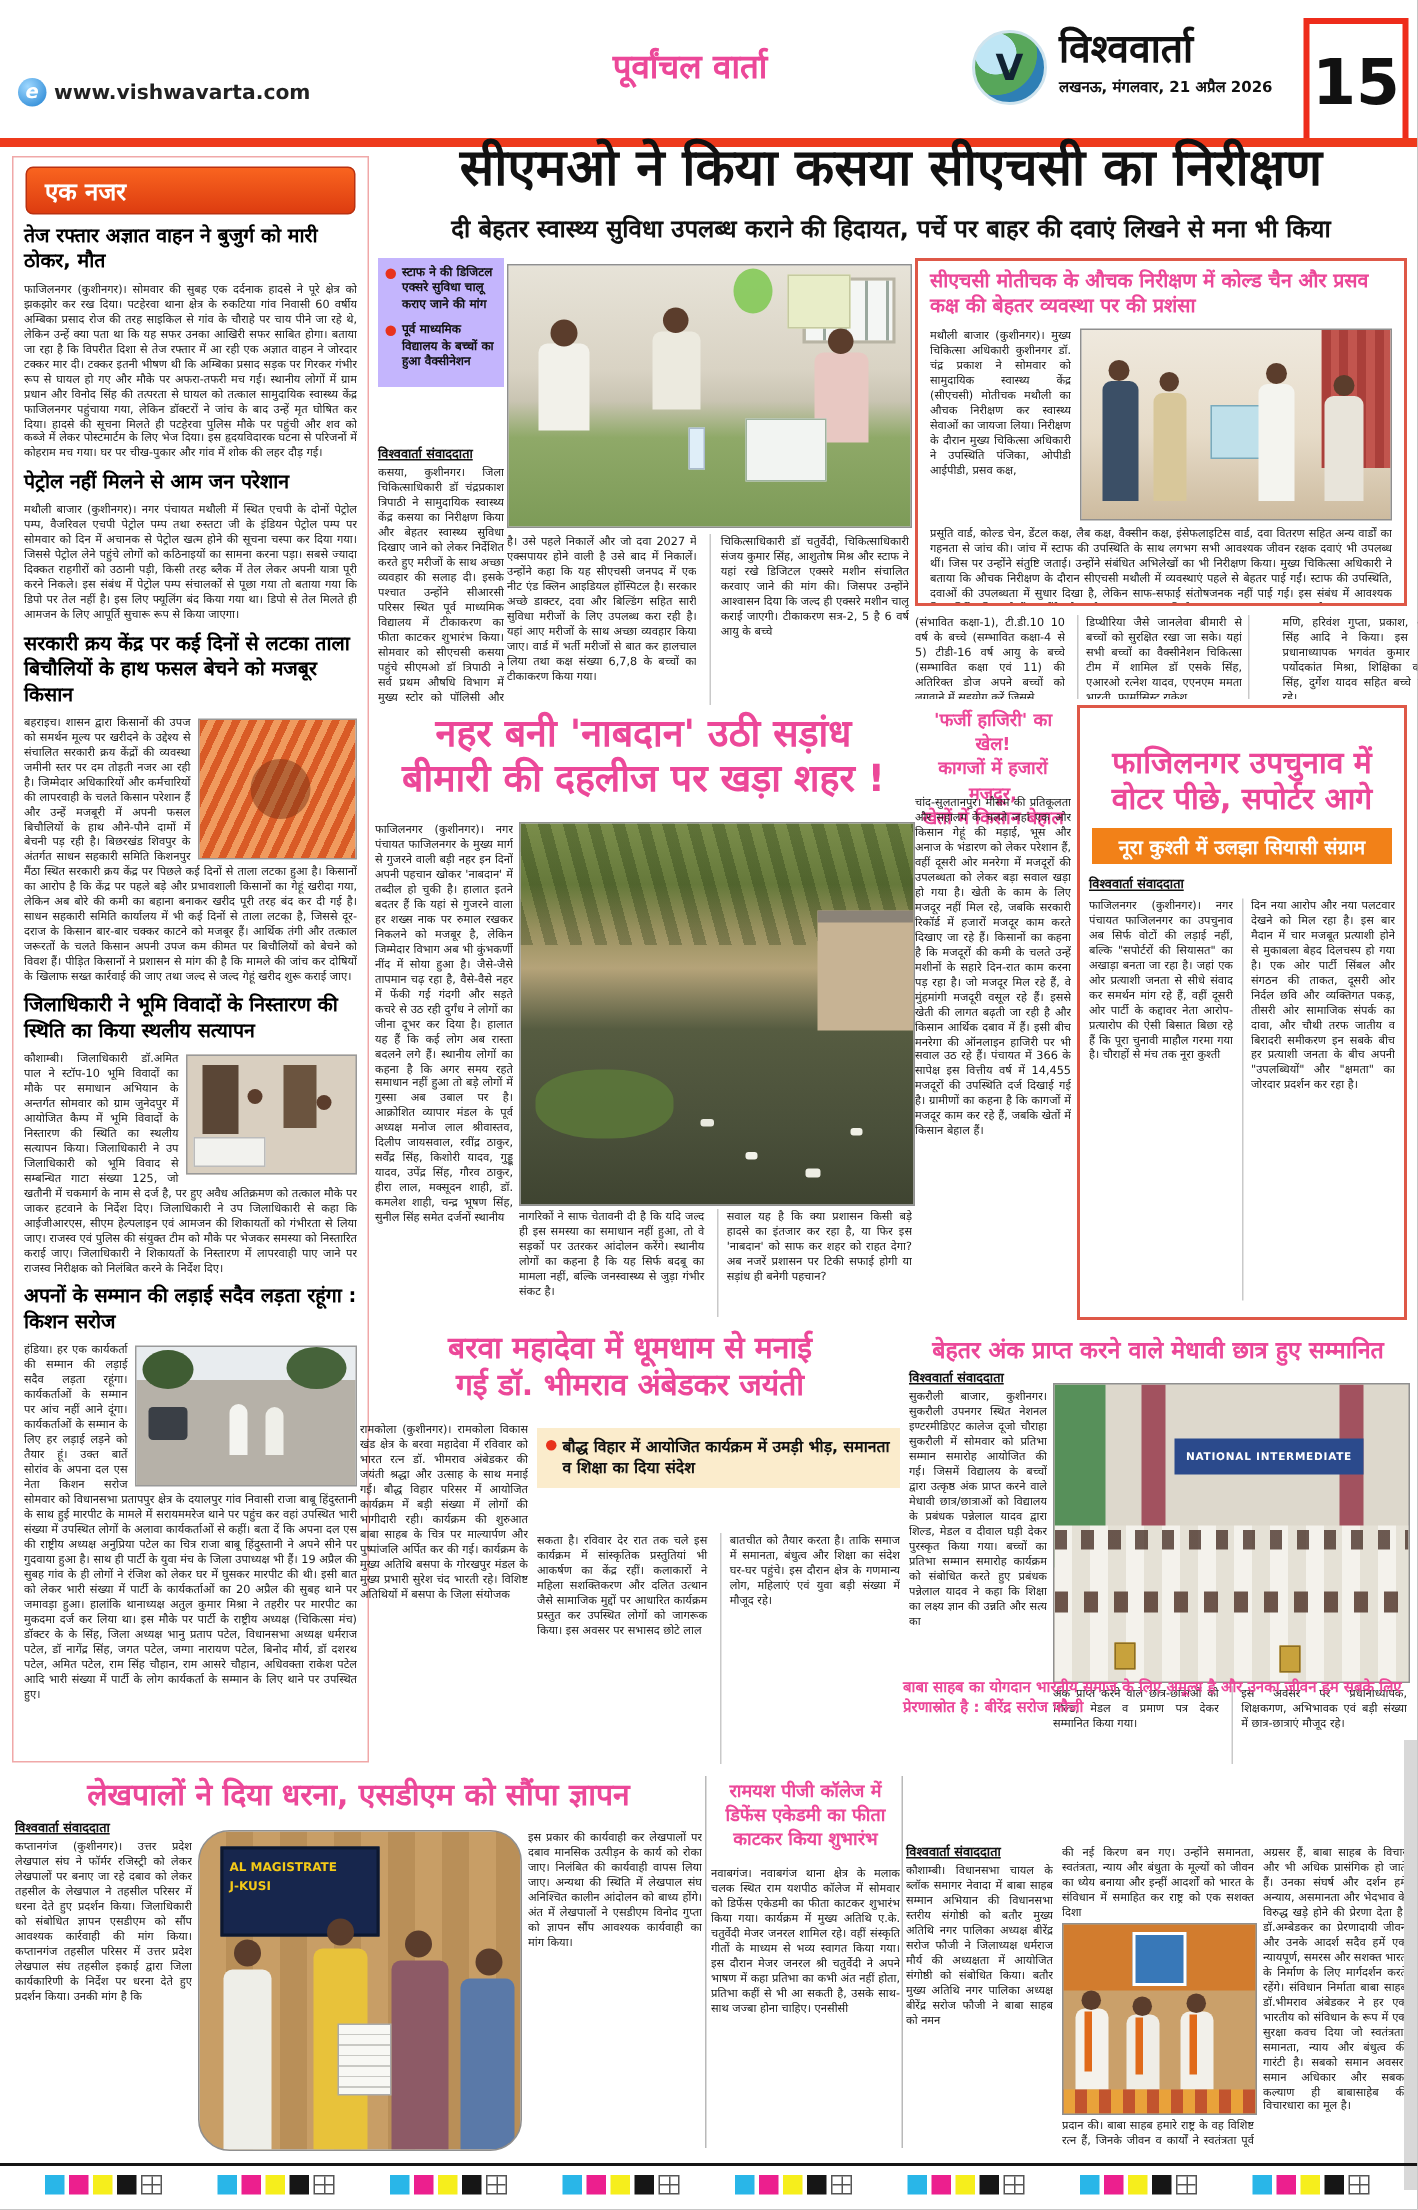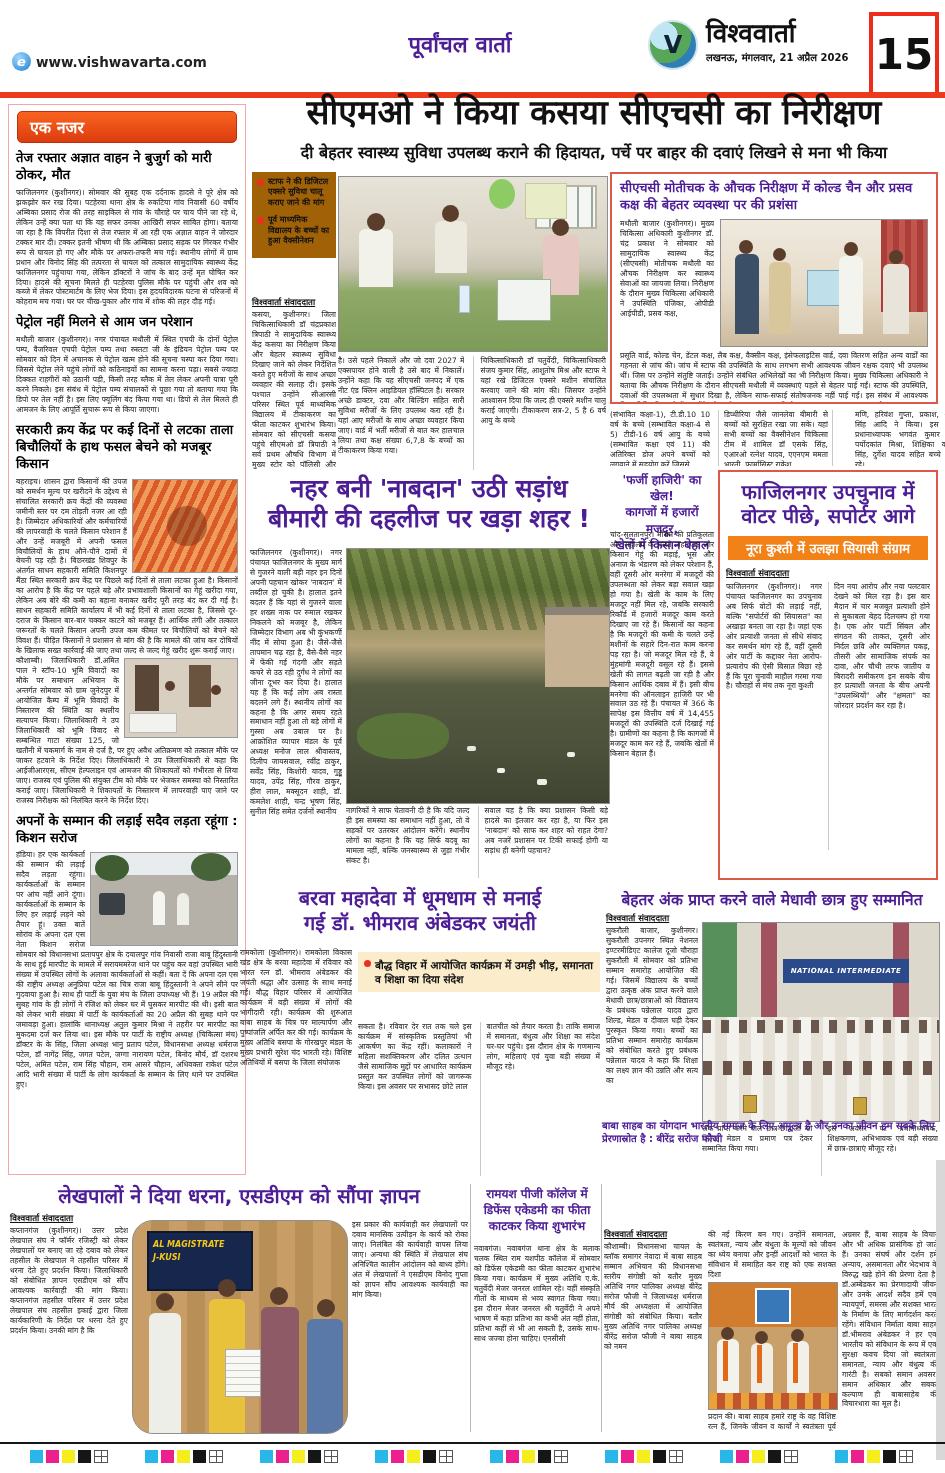--- a/index.html
+++ b/index.html
@@ -1,19 +1,19 @@
 <!DOCTYPE html>
 <html><head>
 <meta charset="utf-8">
 <style>
   html,body{margin:0;padding:0;background:#9a9a9a;}
   .sheet{position:relative;width:945px;height:1473px;background:#ffffff;overflow:hidden;
          font-family:"DejaVu Sans","Liberation Sans",sans-serif;color:#111;}
   .abs{position:absolute;}
-  .hl{font-weight:bold;color:#4c1d95;}
+  .hl{font-weight:bold;color:#ec4899;}
   .body-txt{font-size:7.5px;line-height:1.33;text-align:justify;color:#1a1a1a;overflow:hidden;}
   .byline{font-size:8.5px;font-weight:bold;text-decoration:underline;color:#111;}
   .photo{position:absolute;overflow:hidden;border:1px solid #8f8f8f;}
   .redbox{border:2px solid #de5847;background:#fff;}
   .dot{width:7px;height:7px;border-radius:50%;background:#e8321c;display:inline-block;flex:none;margin:2px 4px 0 0;}
   .person{position:absolute;border-radius:6px 6px 0 0;}
   .head{position:absolute;border-radius:50%;background:#5b3d2c;}
   .vline{position:absolute;width:1px;background:#b9b9b9;}
 
   
@@ -35,35 +35,35 @@
   
   .leftcol{left:8px;top:104px;width:238px;height:1071px;border:1px solid #f0a8a8;padding:5px 7px;box-sizing:border-box;overflow:hidden;}
   .eknajar{background:linear-gradient(180deg,#f9641f,#dd3c10);color:#fff;font-weight:bold;font-size:16px;
            padding:4px 12px;border-radius:5px;border:1px solid #b93110;margin:1px 1px 6px 1px;}
   .lc-h{font-size:13px;line-height:1.3;margin:7px 0 4px;font-weight:bold;color:#000;}
   .lc-photo{float:right;margin:2px 0 3px 5px;position:relative;overflow:hidden;border:1px solid #999;}
 
   
   .lead-h{left:250px;top:94px;width:688px;text-align:center;font-size:34px;font-weight:bold;line-height:1.08;}
   .lead-sub{left:250px;top:141px;width:688px;text-align:center;font-size:16px;font-weight:bold;}
-  .lead-bullets{left:252px;top:172px;width:84px;background:#a16207;padding:5px 5px;box-sizing:border-box;}
+  .lead-bullets{left:252px;top:172px;width:84px;background:#c4b5fd;padding:5px 5px;box-sizing:border-box;}
   .lead-bullet{display:flex;font-size:8px;font-weight:bold;line-height:1.3;margin-bottom:7px;text-align:left;}
   .strap{background:#f28118;color:#fff;font-weight:bold;font-size:13px;text-align:center;padding:3px 2px;}
 
   
   .reg-rule{left:0;top:1442px;width:945px;height:2px;background:#151515;}
   .reg-group{position:absolute;top:1450px;display:flex;gap:3px;}
   .sq{width:13px;height:13px;display:inline-block;}
   .sq-c{background:#29b6e8;} .sq-m{background:#ec1f8e;} .sq-y{background:#f6ee1c;} .sq-k{background:#161616;}
   .sq-reg{width:14px;height:13px;background:#fff;border:1px solid #555;box-sizing:border-box;
           background-image:linear-gradient(#555,#555),linear-gradient(#555,#555);
           background-size:1px 100%,100% 1px;background-position:center,center;background-repeat:no-repeat;}
 
   
-  .ly{position:absolute;font-style:italic;}
+  .ly{position:absolute;}
   .ph-lead{background:linear-gradient(180deg,#e7e3d8 0%,#d9d3c4 40%,#c9c4b2 52%,#8fa968 66%,#7d9b58 100%);}
   .ph-moti{background:linear-gradient(180deg,#efe9de 0%,#e6dbc8 55%,#cdbb9f 100%);}
   .ph-canal{background:linear-gradient(180deg,#7a8d4a 0%,#66793b 16%,#99915f 28%,#b5a379 38%,#565c41 54%,#4a503a 80%,#3f4431 100%);}
   .ph-gate{background:repeating-linear-gradient(115deg,#d95b26 0 5px,#f09a5e 5px 10px);}
   .ph-dm{background:#d9cfc0;}
   .ph-street{background:linear-gradient(180deg,#e8ecef 0 24%,#b6b1a8 24% 100%);}
   .ph-students{background:#ddd8cc;}
   .ph-lekhpal{background:repeating-linear-gradient(90deg,#c89e66 0 18px,#b98f58 18px 36px);}
   .ph-baba{background:#caa06a;}
 </style>
@@ -97,20 +97,21 @@
     <div class="body-txt">मथौली बाजार (कुशीनगर)। नगर पंचायत मथौली में स्थित एचपी के दोनों पेट्रोल पम्प, वैजरिवल एचपी पेट्रोल पम्प तथा रुस्तटा जी के इंडियन पेट्रोल पम्प पर सोमवार को दिन में अचानक से पेट्रोल खत्म होने की सूचना चस्पा कर दिया गया। जिससे पेट्रोल लेने पहुंचे लोगों को कठिनाइयों का सामना करना पड़ा। सबसे ज्यादा दिक्कत राहगीरों को उठानी पड़ी, किसी तरह ब्लैक में तेल लेकर अपनी यात्रा पूरी करने निकले। इस संबंध में पेट्रोल पम्प संचालकों से पूछा गया तो बताया गया कि डिपो पर तेल नहीं है। इस लिए फ्यूलिंग बंद किया गया था। डिपो से तेल मिलते ही आमजन के लिए आपूर्ति सुचारू रूप से किया जाएगा।</div>
 
     <div class="lc-h">सरकारी क्रय केंद्र पर कई दिनों से लटका ताला बिचौलियों के हाथ फसल बेचने को मजबूर किसान</div>
     <div class="body-txt">
       <span class="lc-photo ph-gate" style="width:104px;height:92px;display:block;">
         <span class="ly" style="left:34px;top:26px;width:40px;height:40px;border-radius:50%;background:#7a3214;opacity:.5;"></span>
       </span>
       <span>बहराइच। शासन द्वारा किसानों की उपज को समर्थन मूल्य पर खरीदने के उद्देश्य से संचालित सरकारी क्रय केंद्रों की व्यवस्था जमीनी स्तर पर दम तोड़ती नजर आ रही है। जिम्मेदार अधिकारियों और कर्मचारियों की लापरवाही के चलते किसान परेशान हैं और उन्हें मजबूरी में अपनी फसल बिचौलियों के हाथ औने-पौने दामों में बेचनी पड़ रही है। बिछरखंड शिवपुर के अंतर्गत साधन सहकारी समिति किशनपुर मैंठा स्थित सरकारी क्रय केंद्र पर पिछले कई दिनों से ताला लटका हुआ है। किसानों का आरोप है कि केंद्र पर पहले बड़े और प्रभावशाली किसानों का गेहूं खरीदा गया, लेकिन अब बोरे की कमी का बहाना बनाकर खरीद पूरी तरह बंद कर दी गई है। साधन सहकारी समिति कार्यालय में भी कई दिनों से ताला लटका है, जिससे दूर-दराज के किसान बार-बार चक्कर काटने को मजबूर हैं। आर्थिक तंगी और तत्काल जरूरतों के चलते किसान अपनी उपज कम कीमत पर बिचौलियों को बेचने को विवश हैं। पीड़ित किसानों ने प्रशासन से मांग की है कि मामले की जांच कर दोषियों के खिलाफ सख्त कार्रवाई की जाए तथा जल्द से जल्द गेहूं खरीद शुरू कराई जाए।</span>
     </div>
 
+    <div class="lc-h">जिलाधिकारी ने भूमि विवादों के निस्तारण की स्थिति का किया स्थलीय सत्यापन</div>
     <div class="body-txt">
       <span class="lc-photo ph-dm" style="width:112px;height:78px;display:block;">
         <span class="ly" style="left:10px;top:6px;width:24px;height:46px;background:#5a4636;"></span>
         <span class="ly" style="left:64px;top:6px;width:22px;height:42px;background:#6b543f;"></span>
         <span class="ly" style="left:4px;bottom:4px;width:46px;height:18px;background:#f2f2ee;border:1px solid #bbb;"></span>
         <span class="head" style="left:40px;top:22px;width:10px;height:10px;"></span>
         <span class="head" style="left:86px;top:26px;width:10px;height:10px;"></span>
       </span>
       <span>कौशाम्बी। जिलाधिकारी डॉ.अमित पाल ने स्टॉप-10 भूमि विवादों का मौके पर समाधान अभियान के अन्तर्गत सोमवार को ग्राम जुनेदपुर में आयोजित कैम्प में भूमि विवादों के निस्तारण की स्थिति का स्थलीय सत्यापन किया। जिलाधिकारी ने उप जिलाधिकारी को भूमि विवाद से सम्बन्धित गाटा संख्या 125, जो खतौनी में चकमार्ग के नाम से दर्ज है, पर हुए अवैध अतिक्रमण को तत्काल मौके पर जाकर हटवाने के निर्देश दिए। जिलाधिकारी ने उप जिलाधिकारी से कहा कि आईजीआरएस, सीएम हेल्पलाइन एवं आमजन की शिकायतों को गंभीरता से लिया जाए। राजस्व एवं पुलिस की संयुक्त टीम को मौके पर भेजकर समस्या को निस्तारित कराई जाए। जिलाधिकारी ने शिकायतों के निस्तारण में लापरवाही पाए जाने पर राजस्व निरीक्षक को निलंबित करने के निर्देश दिए।</span>
     </div>
@@ -204,21 +205,21 @@
     <div class="body-txt" style="width:127px;height:72px;border-left:1px solid #c9c9c9;padding-left:6px;">सवाल यह है कि क्या प्रशासन किसी बड़े हादसे का इंतजार कर रहा है, या फिर इस 'नाबदान' को साफ कर शहर को राहत देगा? अब नजरें प्रशासन पर टिकी सफाई होगी या सड़ांध ही बनेगी पहचान?</div>
   </div>
 
   <div class="abs hl" style="left:610px;top:472px;width:104px;text-align:center;font-size:12px;line-height:1.35;">
     <div>'फर्जी हाजिरी' का खेल!</div>
     <div>कागजों में हजारों मजदूर,</div>
     <div>खेतों में किसान बेहाल</div>
   </div>
   <div class="abs body-txt" style="left:610px;top:530px;width:104px;height:348px;">चांद-सुलतानपुर। मौसम की प्रतिकूलता और सहालग के चलते जहां एक ओर किसान गेहूं की मड़ाई, भूस और अनाज के भंडारण को लेकर परेशान हैं, वहीं दूसरी ओर मनरेगा में मजदूरों की उपलब्धता को लेकर बड़ा सवाल खड़ा हो गया है। खेती के काम के लिए मजदूर नहीं मिल रहे, जबकि सरकारी रिकॉर्ड में हजारों मजदूर काम करते दिखाए जा रहे हैं। किसानों का कहना है कि मजदूरों की कमी के चलते उन्हें मशीनों के सहारे दिन-रात काम करना पड़ रहा है। जो मजदूर मिल रहे हैं, वे मुंहमांगी मजदूरी वसूल रहे हैं। इससे खेती की लागत बढ़ती जा रही है और किसान आर्थिक दबाव में हैं। इसी बीच मनरेगा की ऑनलाइन हाजिरी पर भी सवाल उठ रहे हैं। पंचायत में 366 के सापेक्ष इस वित्तीय वर्ष में 14,455 मजदूरों की उपस्थिति दर्ज दिखाई गई है। ग्रामीणों का कहना है कि कागजों में मजदूर काम कर रहे हैं, जबकि खेतों में किसान बेहाल हैं।</div>
 
-  <div class="abs redbox" style="left:718px;top:470px;width:220px;height:410px;box-sizing:border-box;padding:8px 6px 6px;overflow:hidden;">
+  <div class="abs redbox" style="left:718px;top:470px;width:220px;height:410px;box-sizing:border-box;padding:24px 6px 6px;overflow:hidden;">
     <div class="hl" style="text-align:center;font-size:20px;line-height:1.22;">
       <div>फाजिलनगर उपचुनाव में</div>
       <div>वोटर पीछे, सपोर्टर आगे</div>
     </div>
     <div class="strap" style="margin:7px 2px;">नूरा कुश्ती में उलझा सियासी संग्राम</div>
     <div class="byline">विश्ववार्ता संवाददाता</div>
     <div style="display:flex;gap:6px;margin-top:4px;">
       <div class="body-txt" style="width:100px;height:268px;">फाजिलनगर (कुशीनगर)। नगर पंचायत फाजिलनगर का उपचुनाव अब सिर्फ वोटों की लड़ाई नहीं, बल्कि "सपोर्टरों की सियासत" का अखाड़ा बनता जा रहा है। जहां एक ओर प्रत्याशी जनता से सीधे संवाद कर समर्थन मांग रहे हैं, वहीं दूसरी ओर पार्टी के कद्दावर नेता आरोप-प्रत्यारोप की ऐसी बिसात बिछा रहे हैं कि पूरा चुनावी माहौल गरमा गया है। चौराहों से मंच तक नूरा कुश्ती</div>
       <div class="body-txt" style="width:100px;height:268px;border-left:1px solid #c9c9c9;padding-left:5px;">दिन नया आरोप और नया पलटवार देखने को मिल रहा है। इस बार मैदान में चार मजबूत प्रत्याशी होने से मुकाबला बेहद दिलचस्प हो गया है। एक ओर पार्टी सिंबल और संगठन की ताकत, दूसरी ओर निर्दल छवि और व्यक्तिगत पकड़, तीसरी ओर सामाजिक संपर्क का दावा, और चौथी तरफ जातीय व बिरादरी समीकरण इन सबके बीच हर प्रत्याशी जनता के बीच अपनी "उपलब्धियों" और "क्षमता" का जोरदार प्रदर्शन कर रहा है।</div>
     </div>

